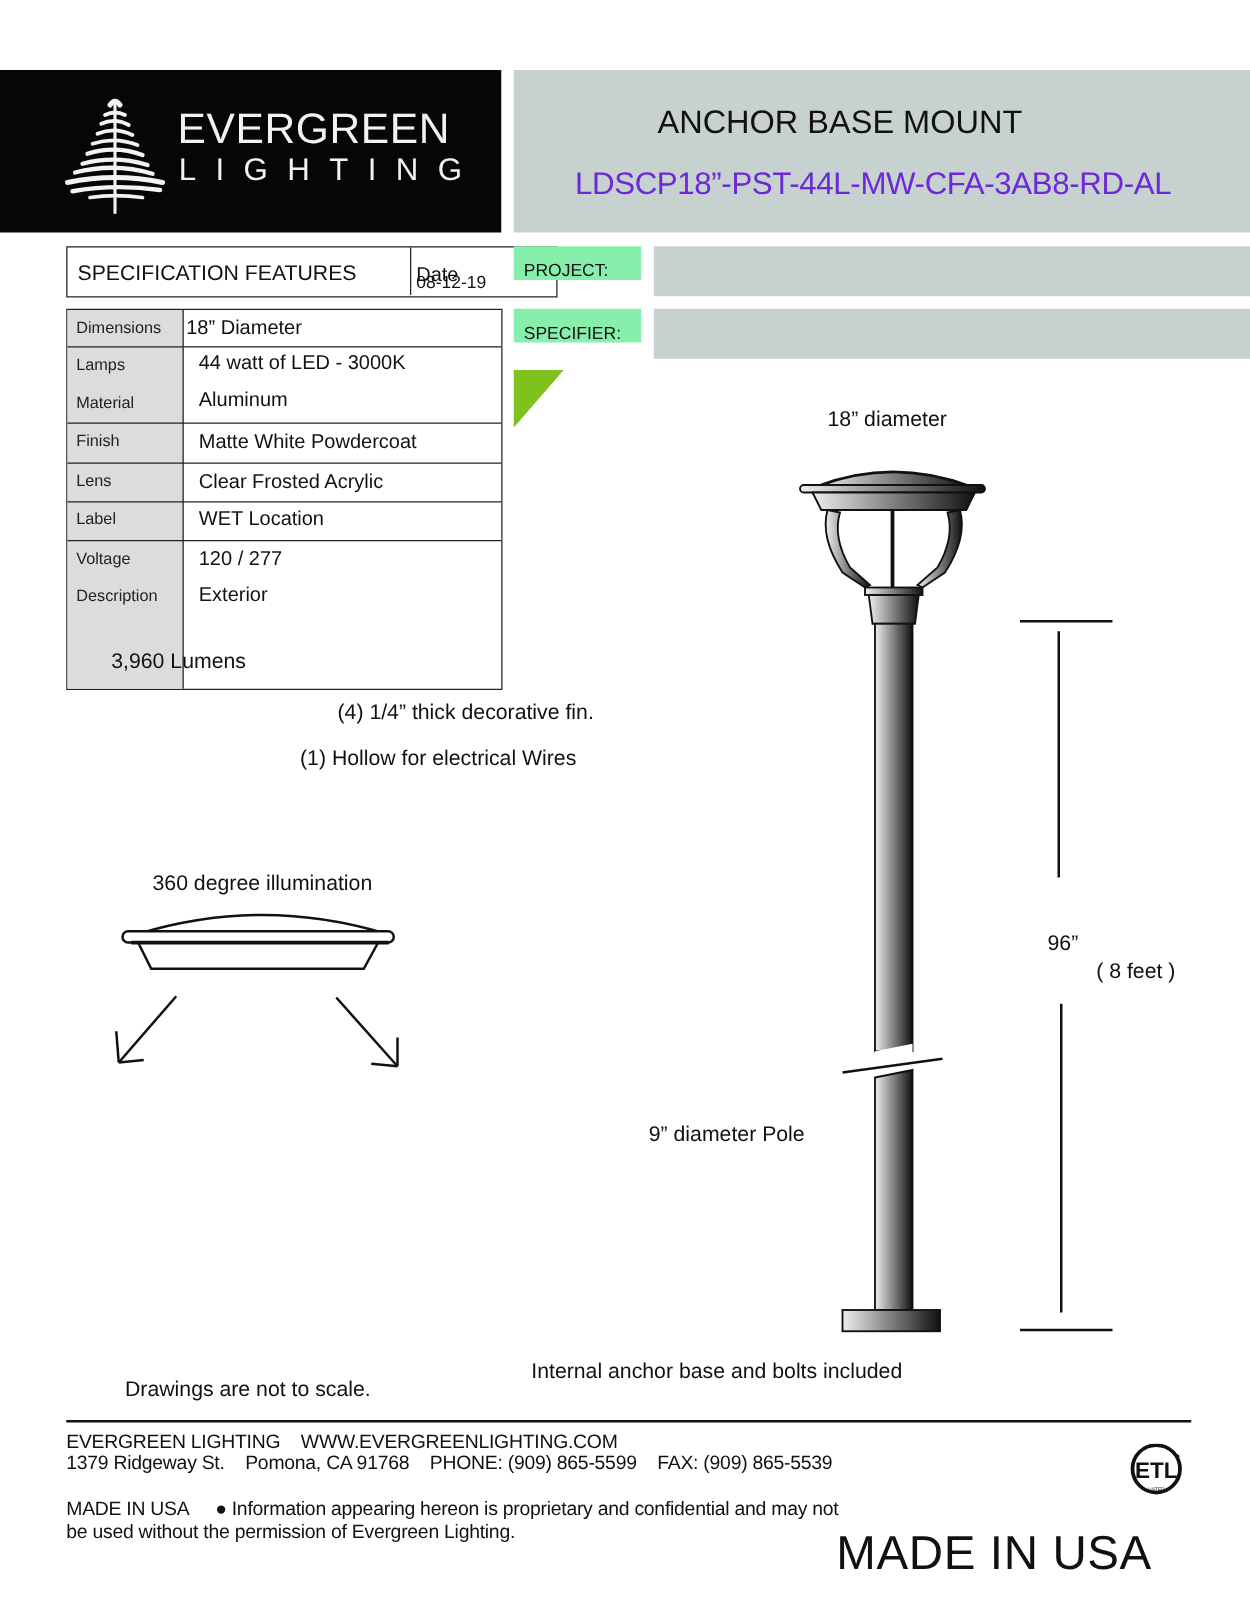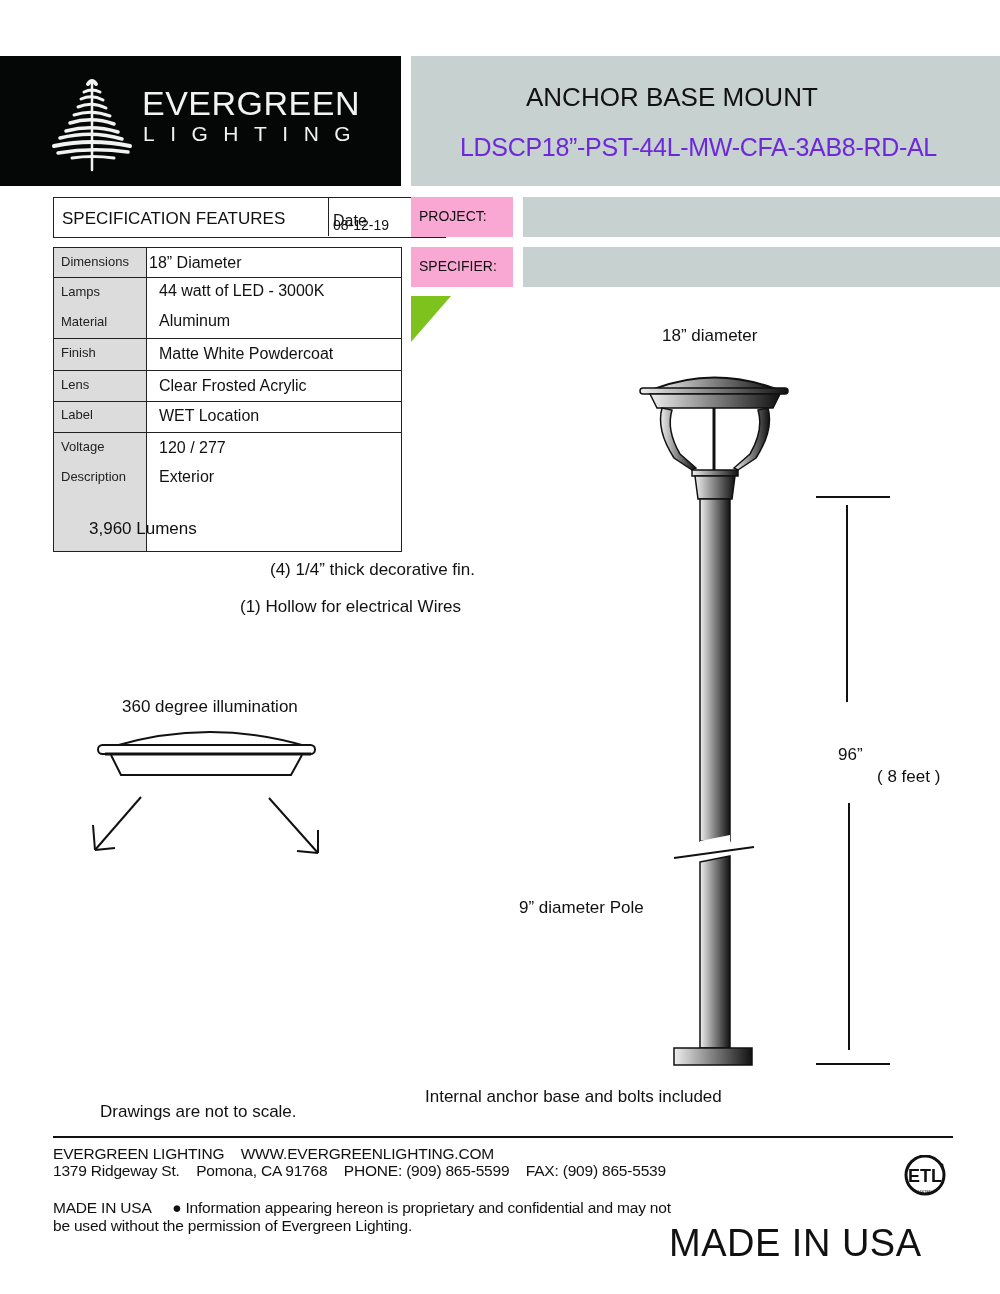--- a/index.html
+++ b/index.html
@@ -3,41 +3,41 @@
 <meta charset="utf-8">
 <style>
   * { box-sizing: border-box; margin: 0; padding: 0; }
   html, body { width: 1000px; height: 1294px; background: #ffffff; overflow: hidden; }
   body { position: relative; font-family: "Liberation Sans", "DejaVu Sans", sans-serif; color: #111; }
   .abs { position: absolute; }
 
   
   .logo-block { left: 0; top: 56px; width: 401px; height: 130px; background: #050606; }
   .logo-word1 { left: 142px; top: 84px; color: #f2f2f2; font-size: 34px; letter-spacing: 0.5px; font-weight: normal; }
-  .logo-word2 { left: 143px; top: 122px; color: #f2f2f2; font-size: 21px; letter-spacing: 15.5px; }
+  .logo-word2 { left: 143px; top: 122px; color: #f2f2f2; font-size: 25px; letter-spacing: 15.5px; }
   .title-block { left: 411px; top: 56px; width: 589px; height: 130px; background: #c6d1d0; }
   .title1 { left: 526px; top: 82px; font-size: 26px; color: #111; }
   .title2 { left: 460px; top: 133px; font-size: 25px; color: #6d28d9; letter-spacing: -0.3px; }
 
   
   .spec-head { left: 53px; top: 197px; width: 393px; height: 41px; border: 1.5px solid #222; }
   .spec-head-title { left: 8px; top: 11px; font-size: 17px; }
   .spec-date-cell { position: absolute; left: 274px; top: 0; width: 73px; height: 38px; border-left: 1.5px solid #222; }
   .spec-date-label { position: absolute; left: 4px; top: 14px; font-size: 16px; }
   .spec-date-val { position: absolute; left: 4px; top: 19px; font-size: 14px; }
 
   
   .spec-table { left: 53px; top: 247px; width: 349px; height: 305px; border: 1.5px solid #222; }
   .spec-label-col { position: absolute; left: 0; top: 0; width: 93px; height: 100%; background: #dcdcdc; border-right: 1.5px solid #222; }
   .row-line { position: absolute; left: 0; width: 100%; height: 0; border-top: 1.5px solid #222; }
   .spec-lbl { position: absolute; left: 7px; font-size: 13px; color: #222; }
   .spec-val { position: absolute; left: 105px; font-size: 16px; color: #111; }
 
   
-  .pfield-label { left: 411px; width: 102px; height: 40px; background: #f9a8d4; font-size: 14px; padding: 11px 0 0 8px; }
+  .pfield-label { left: 411px; width: 102px; height: 27px; background: #86efac; font-size: 14px; padding: 11px 0 0 8px; }
   .pfield-value { left: 523px; width: 477px; height: 40px; background: #c6d1d0; }
 
   .green-tri { left: 411px; top: 296px; width: 0; height: 0; border-top: 46px solid #7dc21d; border-right: 40px solid transparent; }
 
   .note { font-size: 17px; color: #111; white-space: nowrap; }
   .footer-line { left: 53px; top: 1136px; width: 900px; height: 0; border-top: 2.5px solid #111; }
   .foot { font-size: 15.5px; color: #111; white-space: nowrap; letter-spacing: -0.2px; }
   .made-big { left: 669px; top: 1222px; font-size: 38px; color: #111; letter-spacing: 0.5px; }
 </style>
 </head>

